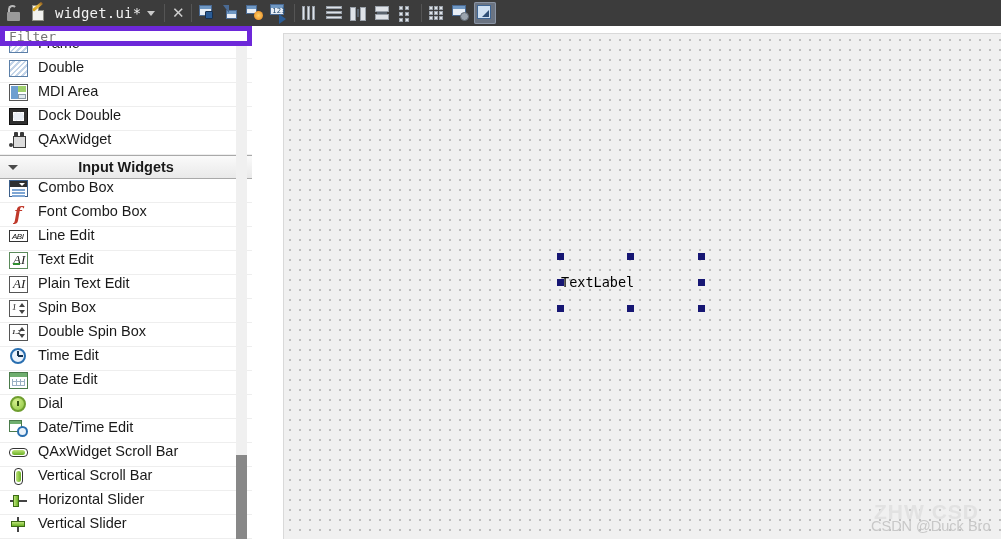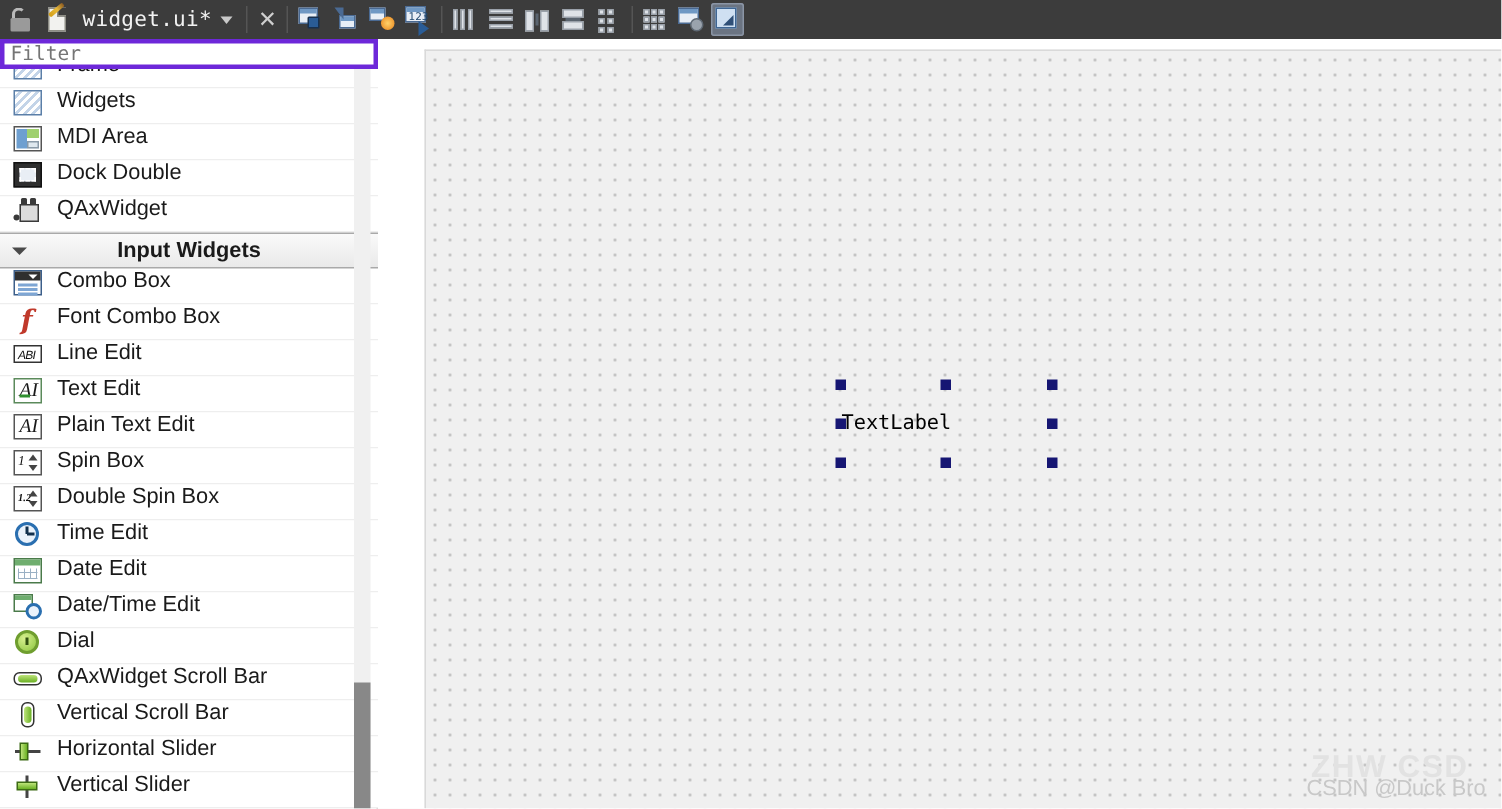--- a/index.html
+++ b/index.html
@@ -107,21 +107,21 @@
   .adjust i { position:absolute; right:1px; bottom:1px; width:0; height:0;
               border-left:7px solid transparent; border-bottom:7px solid #2f4f77; }
 
   
   .panel {
     position:absolute; left:0; top:26px; width:252px; height:513px;
     background:#f3f3f3; border-right:1px solid #2b2b2b;
   }
   .filter-wrap { position:absolute; left:0; top:0; width:252px; height:20px; }
   .filter-input {
-    width:252px; height:20px; border:3px solid #6d28d9; background:#ffffff;
+    width:252px; height:20px; border:5px solid #6d28d9; background:#ffffff;
     font-family:"DejaVu Sans Mono", monospace; font-size:13px; color:#9a9a9a;
     padding:0 4px; outline:none; line-height:18px;
   }
   .list {
     position:absolute; left:0; top:20px; width:252px; height:493px;
     overflow:hidden; background:#ffffff;
   }
   .item {
     height:24px; display:flex; align-items:flex-start; padding-left:8px;
     border-bottom:1px solid #eeeeee; cursor:pointer; background:#ffffff;
@@ -387,21 +387,21 @@
         <span class="ico">
             <span class="ic ic-frame"></span>
           </span>
         <span class="lbl">Frame</span>
       </div>
 
       <div class="item">
         <span class="ico">
             <span class="ic ic-widget"></span>
           </span>
-        <span class="lbl">Widgets</span>
+        <span class="lbl">Double</span>
       </div>
 
       <div class="item">
         <span class="ico">
           <span class="ic ic-mdi">
               <i class="m1"></i>
               <i class="m2"></i>
               <i class="m3"></i>
             </span>
         </span>
@@ -520,37 +520,37 @@
           <span class="ic ic-cal">
               <i class="hd"></i>
               <i class="grid"></i>
             </span>
         </span>
         <span class="lbl">Date Edit</span>
       </div>
 
       <div class="item">
         <span class="ico">
+          <span class="ic ic-dial" style="left:2px;top:1px;width:16px;height:16px;">
+              <i class="nd"></i>
+            </span>
+        </span>
+        <span class="lbl">Dial</span>
+      </div>
+
+      <div class="item">
+        <span class="ico">
           <span class="ic ic-dtedit">
               <i class="cal">
                 <i class="hd"></i>
               </i>
               <i class="clk"></i>
             </span>
         </span>
         <span class="lbl">Date/Time Edit</span>
-      </div>
-
-      <div class="item">
-        <span class="ico">
-          <span class="ic ic-dial" style="left:2px;top:1px;width:16px;height:16px;">
-              <i class="nd"></i>
-            </span>
-        </span>
-        <span class="lbl">Dial</span>
       </div>
 
       <div class="item">
         <span class="ico">
           <span class="ic ic-hsb">
               <i></i>
             </span>
         </span>
         <span class="lbl">QAxWidget Scroll Bar</span>
       </div>

